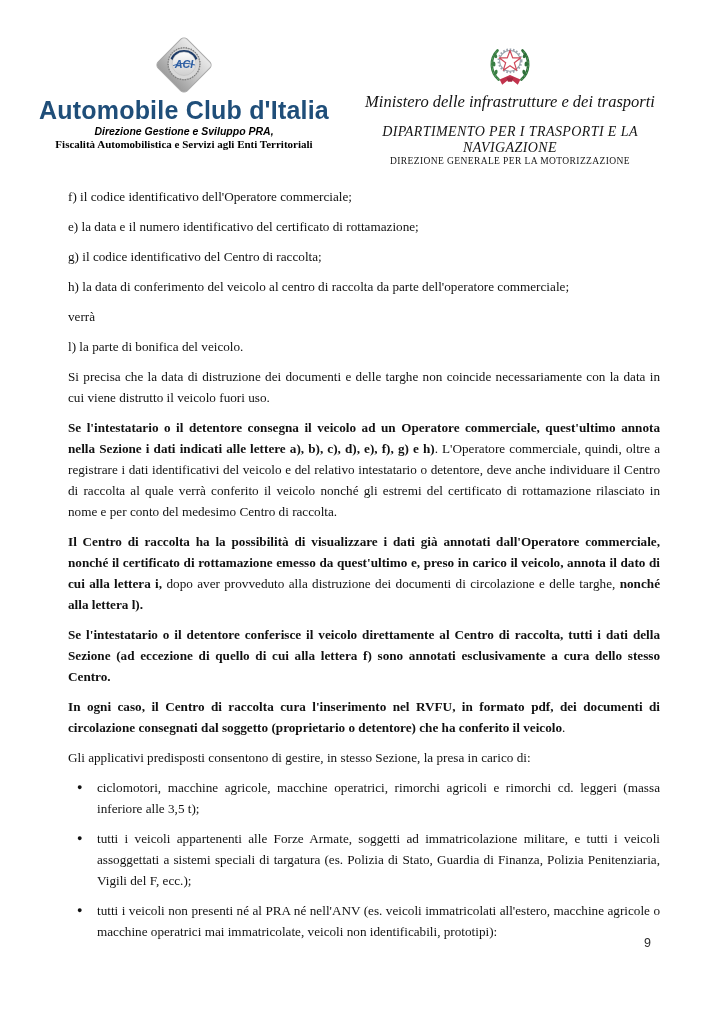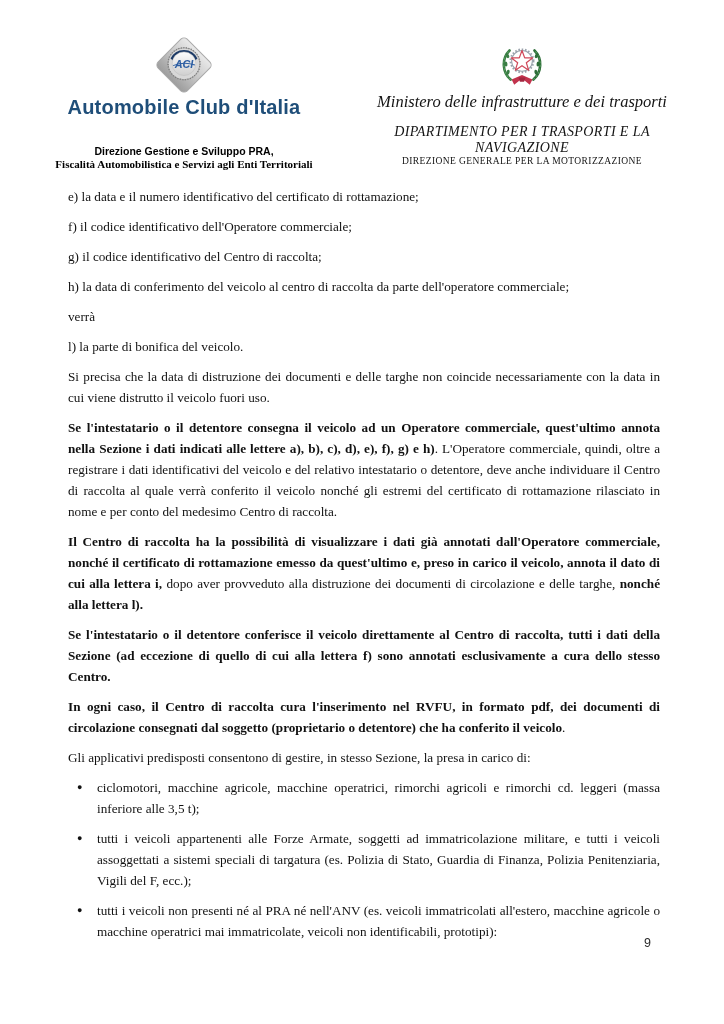--- a/index.html
+++ b/index.html
@@ -7,26 +7,26 @@
   .page {
     position:relative; width:724px; height:1024px; margin:0 auto;
     background:#ffffff; overflow:hidden;
     font-family:"Liberation Serif", serif; color:#111;
   }
   
   .header-left { position:absolute; left:38px; top:33px; width:292px; text-align:center; }
   .aci-logo { width:66px; height:64px; display:block; margin:0 auto; }
   .org-name {
     margin-top:-1px; font-family:"Liberation Sans", sans-serif;
-    font-size:20px; font-weight:600; color:#1F4E79; letter-spacing:0.2px;
+    font-size:25px; font-weight:600; color:#1F4E79; letter-spacing:0.2px;
   }
-  .dept1 { margin-top:26px; font-family:"Liberation Sans", sans-serif; font-size:10.5px; font-weight:700; color:#000; }
+  .dept1 { font-family:"Liberation Sans", sans-serif; font-size:10.5px; font-weight:700; color:#000;font-style:italic; }
   .dept2 { margin-top:1px; font-family:"Liberation Serif", serif; font-size:11px; font-weight:700; color:#000; }
   
-  .header-right { position:absolute; left:364px; top:37px; width:316px; text-align:center; }
+  .header-right { position:absolute; left:352px; top:37px; width:316px; text-align:center; }
   .emblem { width:52px; height:54px; display:block; margin:0 auto; }
   .ministry { margin-top:1px; font-size:16.5px; font-style:italic; color:#141414; }
   .department { margin-top:12px; font-size:14px; font-style:italic; letter-spacing:0.4px; color:#141414; }
   .direction { margin-top:0; font-size:9.5px; letter-spacing:0.4px; color:#141414; }
   
   .doc-body { position:absolute; left:68px; top:186px; width:592px; font-size:13.2px; line-height:21px; }
   .block { text-align:justify; margin-bottom:9px; }
   .block b { font-weight:700; }
   .block.bullet { padding-left:29px; position:relative; }
   .bullet-dot { position:absolute; left:9px; top:0; font-size:9px; line-height:21px; }
@@ -88,22 +88,22 @@
 
       <path d="M30 82 L50 73 L70 82 L65 92 L50 80 L35 92 Z" fill="#c2334d"></path>
       <path d="M43 78 L57 78 L54 86 L46 86 Z" fill="#a32740"></path>
     </svg>
     <div class="ministry">Ministero delle infrastrutture e dei trasporti</div>
     <div class="department">DIPARTIMENTO PER I TRASPORTI E LA NAVIGAZIONE</div>
     <div class="direction">DIREZIONE GENERALE PER LA MOTORIZZAZIONE</div>
   </div>
 
   <div class="doc-body">
+      <div class="block plain"><span>f) il codice identificativo dell'Operatore commerciale;</span></div>
       <div class="block plain"><span>e) la data e il numero identificativo del certificato di rottamazione;</span></div>
-      <div class="block plain"><span>f) il codice identificativo dell'Operatore commerciale;</span></div>
       <div class="block plain"><span>g) il codice identificativo del Centro di raccolta;</span></div>
       <div class="block plain"><span>h) la data di conferimento del veicolo al centro di raccolta da parte dell'operatore commerciale;</span></div>
       <div class="block plain"><span>verrà</span></div>
       <div class="block plain"><span>l) la parte di bonifica del veicolo.</span></div>
       <div class="block justify"><span>Si precisa che la data di distruzione dei documenti e delle targhe non coincide necessariamente con la data in cui viene distrutto il veicolo fuori uso.</span></div>
       <div class="block justify"><b>Se l'intestatario o il detentore consegna il veicolo ad un Operatore commerciale, quest'ultimo annota nella Sezione i dati indicati alle lettere a), b), c), d), e), f), g) e h)</b><span>. L'Operatore commerciale, quindi, oltre a registrare i dati identificativi del veicolo e del relativo intestatario o detentore, deve anche individuare il Centro di raccolta al quale verrà conferito il veicolo nonché gli estremi del certificato di rottamazione rilasciato in nome e per conto del medesimo Centro di raccolta.</span></div>
       <div class="block justify"><b>Il Centro di raccolta ha la possibilità di visualizzare i dati già annotati dall'Operatore commerciale, nonché il certificato di rottamazione emesso da quest'ultimo e, preso in carico il veicolo, annota il dato di cui alla lettera i,</b><span> dopo aver provveduto alla distruzione dei documenti di circolazione e delle targhe, </span><b>nonché alla lettera l).</b></div>
       <div class="block justify"><b>Se l'intestatario o il detentore conferisce il veicolo direttamente al Centro di raccolta, tutti i dati della Sezione (ad eccezione di quello di cui alla lettera f) sono annotati esclusivamente a cura dello stesso Centro.</b></div>
       <div class="block justify"><b>In ogni caso, il Centro di raccolta cura l'inserimento nel RVFU, in formato pdf, dei documenti di circolazione consegnati dal soggetto (proprietario o detentore) che ha conferito il veicolo</b><span>.</span></div>
       <div class="block plain"><span>Gli applicativi predisposti consentono di gestire, in stesso Sezione, la presa in carico di:</span></div>

